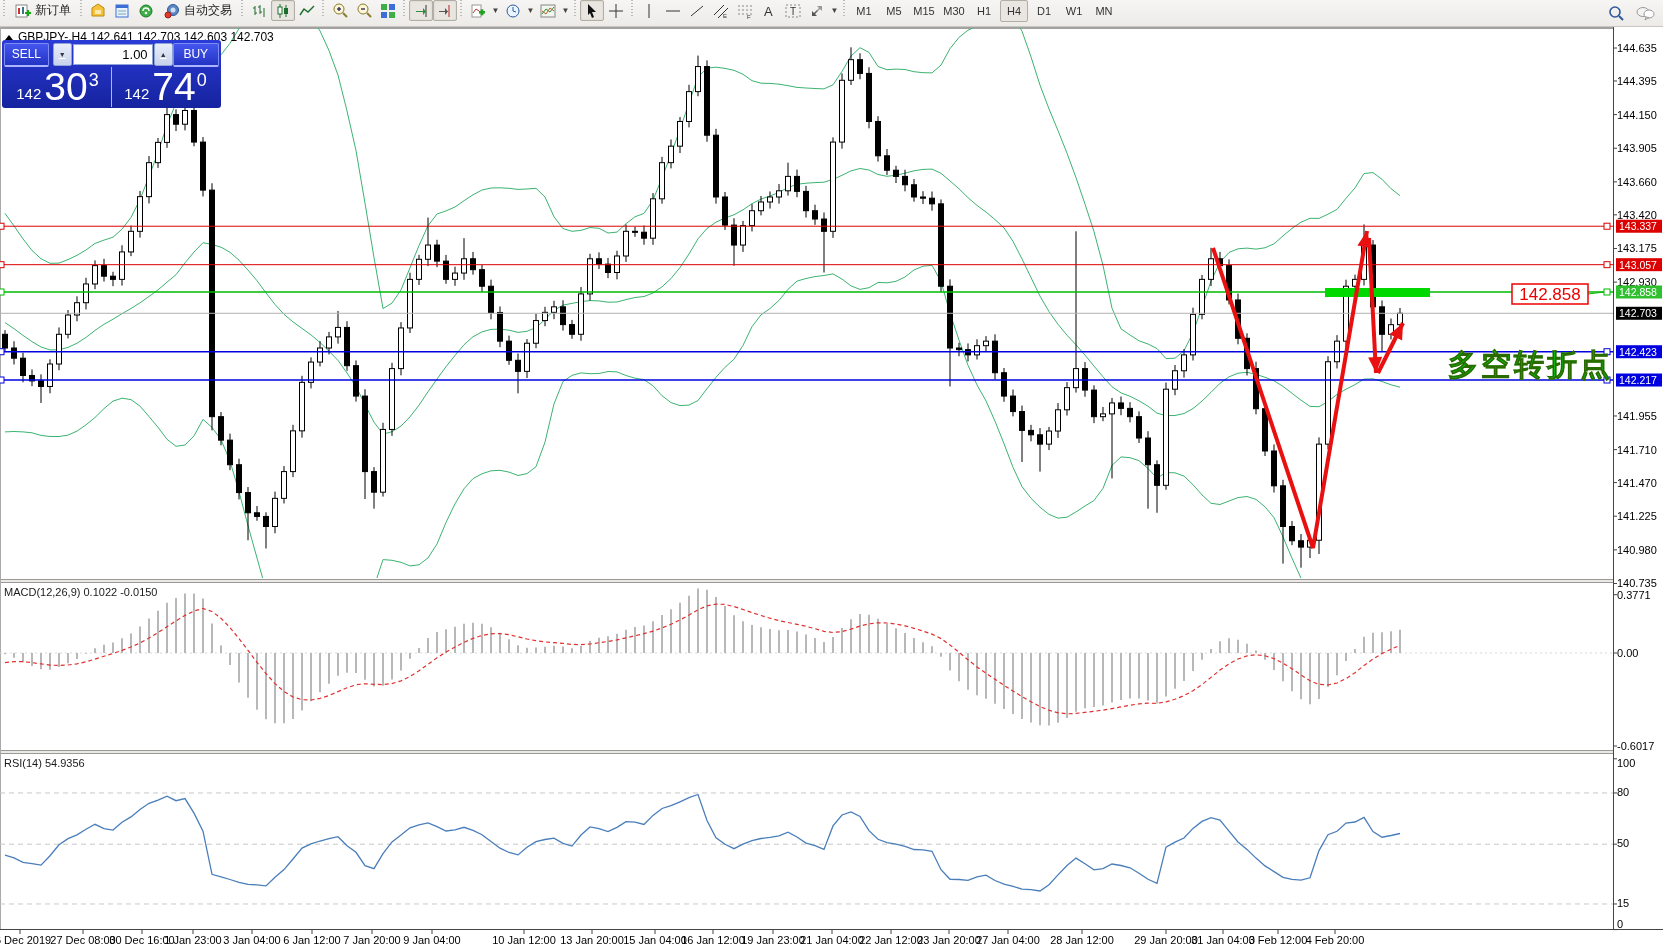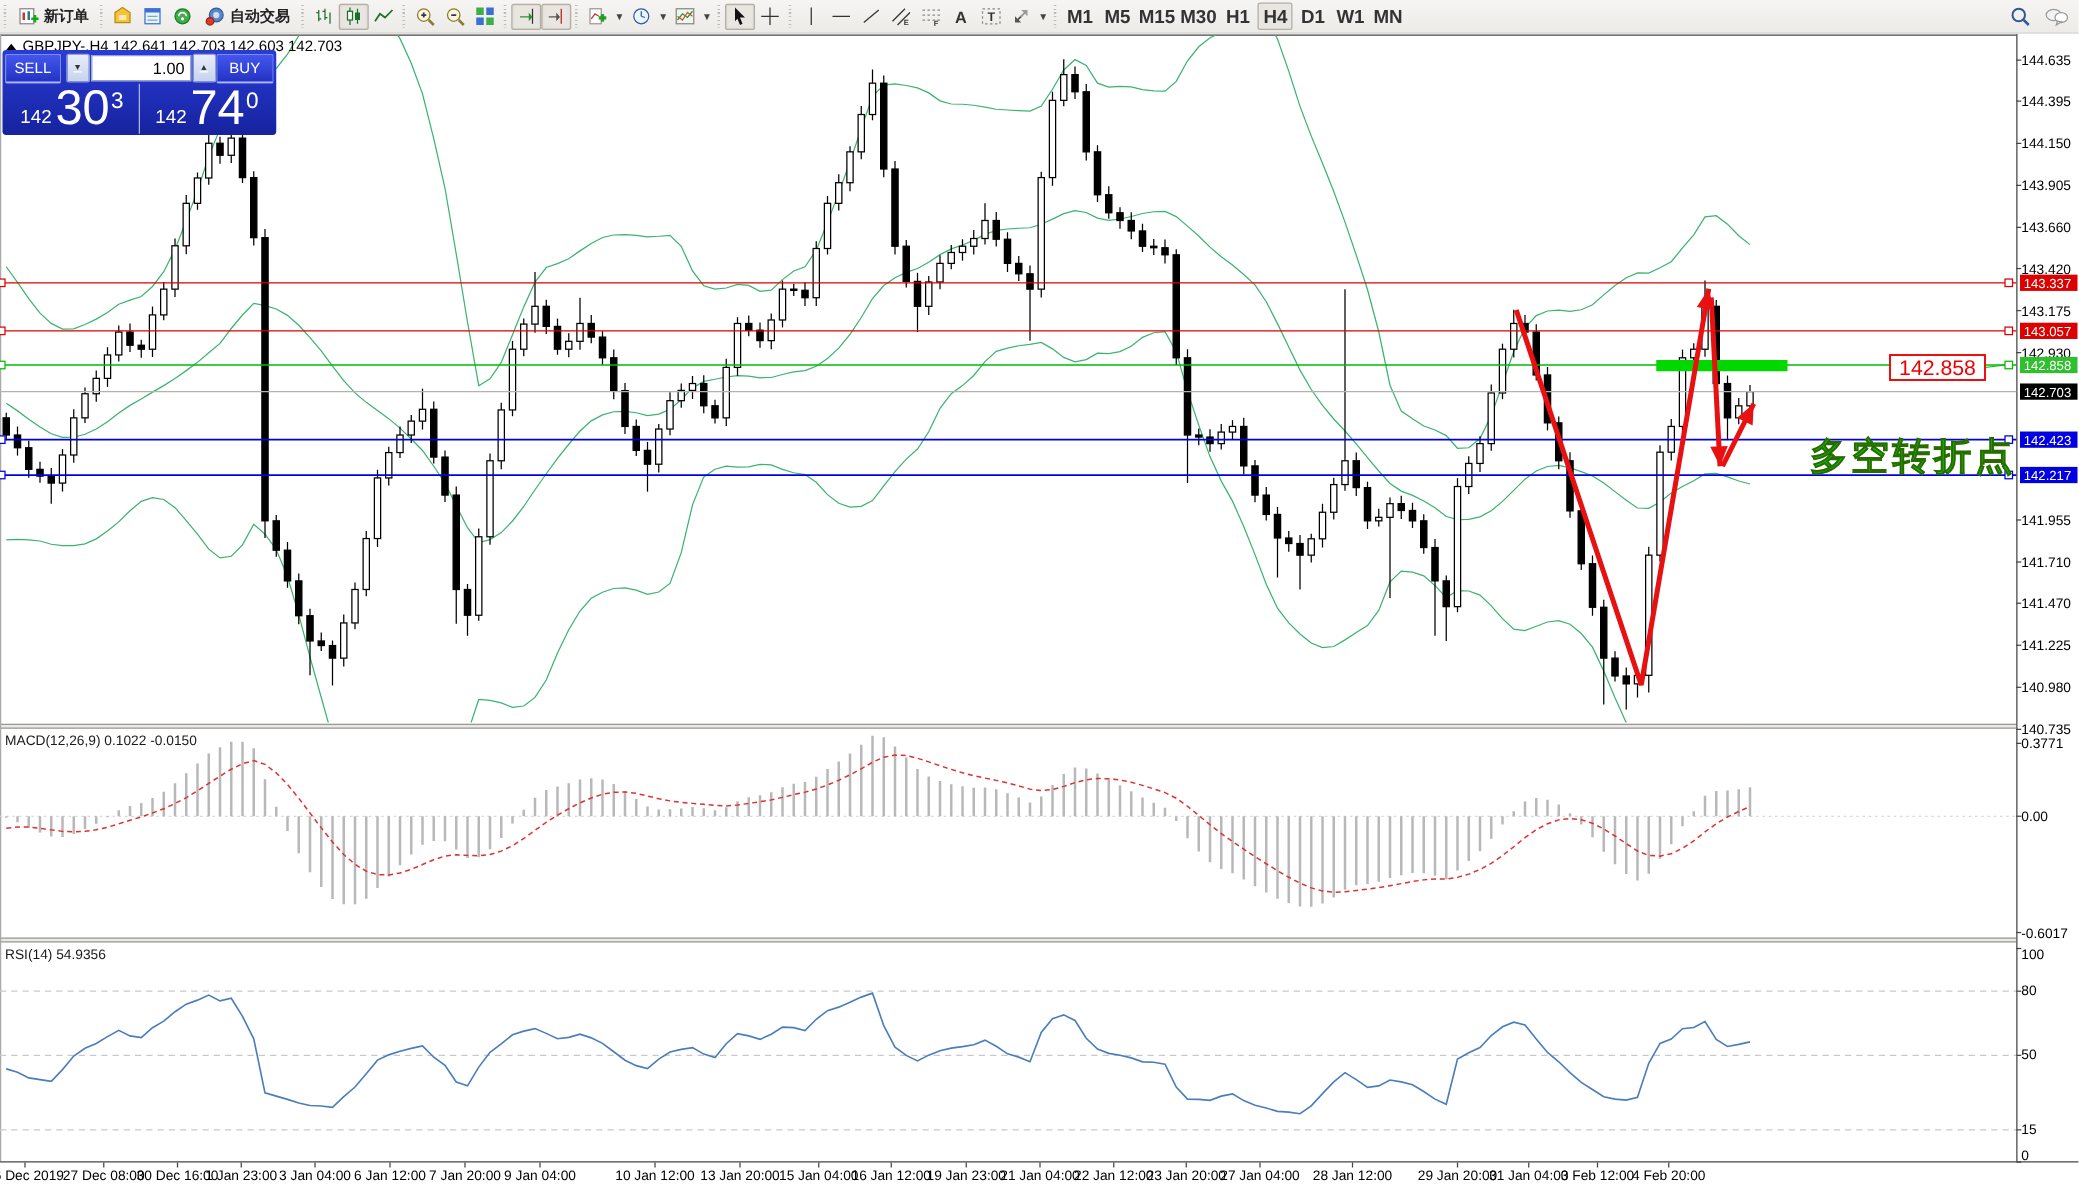--- a/index.html
+++ b/index.html
@@ -3,28 +3,28 @@
 <meta charset="utf-8">
 <style>
   html,body{margin:0;padding:0;background:#fff;width:1663px;height:949px;overflow:hidden;
     font-family:"Liberation Sans","DejaVu Sans",sans-serif;}
   
   .toolbar{height:26px;background:linear-gradient(#f6f5f3,#ecebe8);border-bottom:1px solid #c9c6c1;
     display:flex;align-items:center;font-size:12px;color:#222;}
   .grip{width:7px;height:18px;margin:0 1px;
     background-image:repeating-linear-gradient(#bbb 0 1px,transparent 1px 3px);
     background-size:2px 100%;background-repeat:repeat-y;background-position:2px 0;}
-  .tgroup{display:flex;align-items:center;height:26px;font-weight:bold;}
+  .tgroup{display:flex;align-items:flex-start;height:26px;}
   .tbtn{min-width:24px;height:21px;border:1px solid transparent;border-radius:2px;
     display:flex;align-items:center;justify-content:center;padding:0 2px;box-sizing:border-box;cursor:default;}
   .tbtn.active{background:#e9e6e1;border-color:#b2ada5;box-shadow:inset 0 0 2px #cfcabf;}
   .tbtn.labeled{padding:0 5px;gap:4px;}
   .caret{width:11px;height:21px;display:flex;align-items:center;justify-content:center;font-size:8px;color:#444;}
   .tfbtn{min-width:26px;height:20px;margin:0 1px;display:flex;align-items:center;justify-content:center;
-    font-size:15px;color:#333;border:1px solid transparent;border-radius:2px;}
+    font-size:11px;color:#333;border:1px solid transparent;border-radius:2px;}
   .tfbtn.active{background:#e9e6e1;border-color:#b2ada5;}
   .spacer{flex:1;}
   .rt-icons{display:flex;align-items:center;margin-right:8px;gap:10px;}
   
   .workspace{position:relative;width:1663px;height:923px;background:#fff;}
   #chart{position:absolute;left:0;top:0;}
   
   .ocp{position:absolute;left:2px;top:13px;width:219px;height:68px;border-radius:3px;
     background:linear-gradient(180deg,#2b3bd6,#15239e);color:#fff;box-sizing:border-box;padding:2px 2px 0 2px;}
   .ocp-row1{display:flex;align-items:center;height:25px;}

